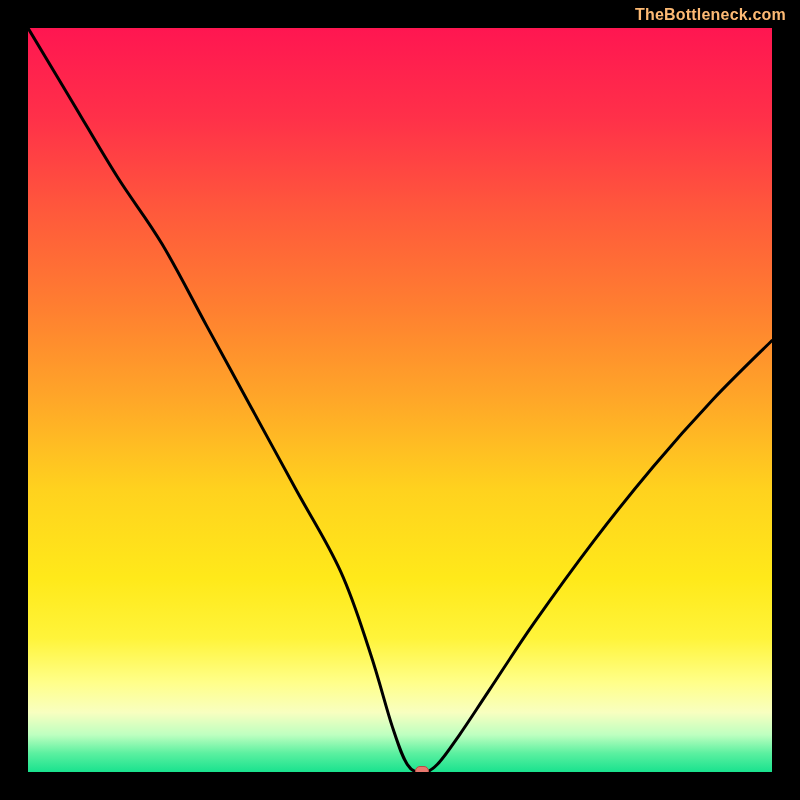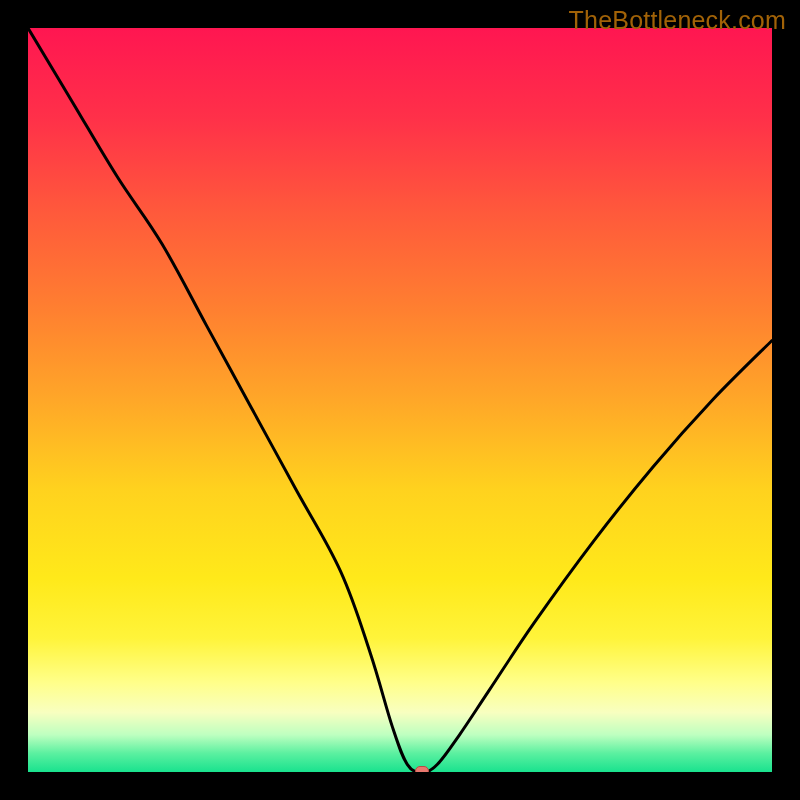--- a/index.html
+++ b/index.html
@@ -43,24 +43,24 @@
     position: absolute;
     width: 14px;
     height: 10px;
     border-radius: 5px;
     box-sizing: border-box;
   }
   .watermark {
     position: absolute;
     top: 6px;
     right: 14px;
-    color: #a16207;
-    font-size: 25px;
+    color: #fdba74;
+    font-size: 16px;
     letter-spacing: 0.2px;
-    font-weight: 400;
+    font-weight: 700;
   }
 </style>
 </head>
 <body>
 
 <div class="frame">
 
   <div class="plot-area">
 
     <svg class="gradient" viewBox="0 0 744 744" preserveAspectRatio="none">

